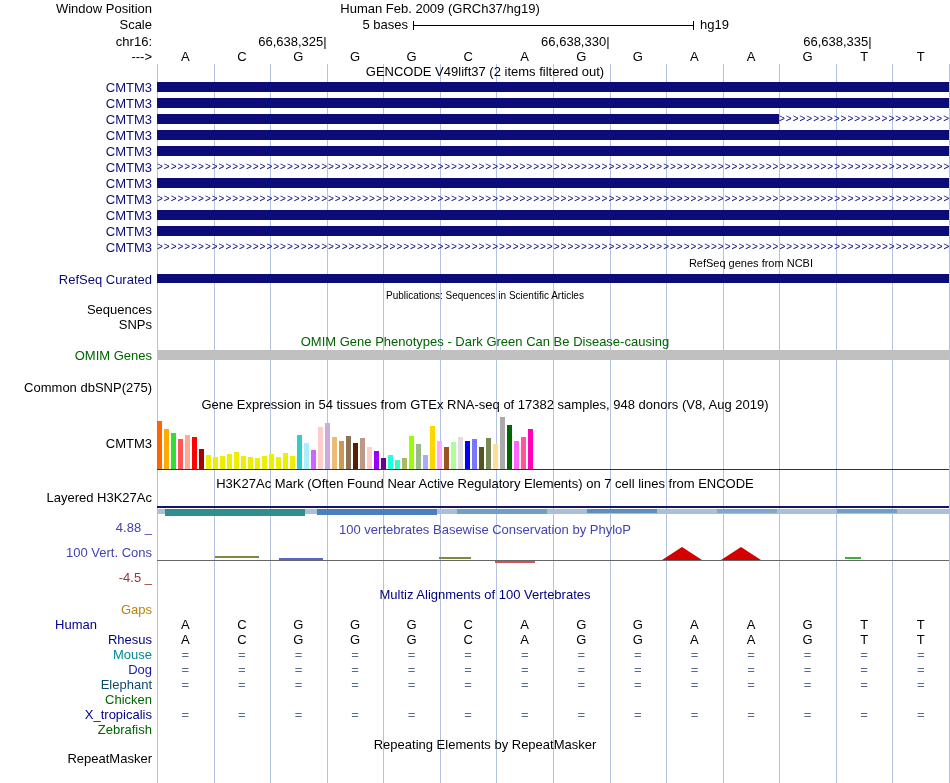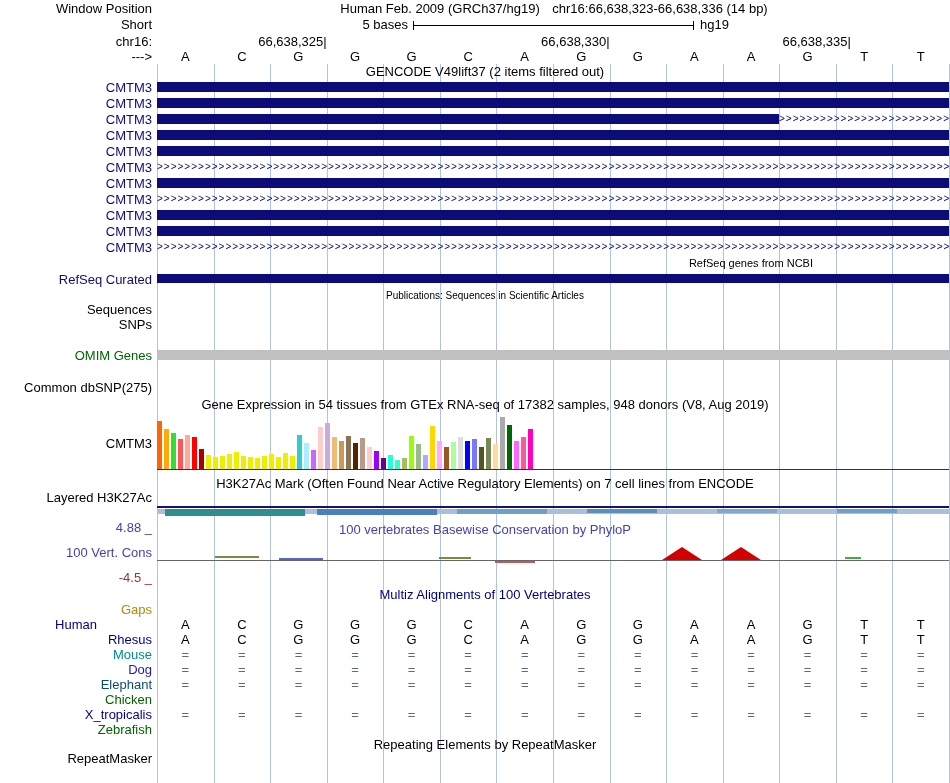--- a/index.html
+++ b/index.html
@@ -30,34 +30,33 @@
       <div style="position: absolute; left: 666px; top: 64px; width: 1px; height: 719px; background: rgb(180, 194, 226);"></div>
       <div style="position: absolute; left: 723px; top: 64px; width: 1px; height: 719px; background: rgb(180, 194, 226);"></div>
       <div style="position: absolute; left: 779px; top: 64px; width: 1px; height: 719px; background: rgb(180, 194, 226);"></div>
       <div style="position: absolute; left: 836px; top: 64px; width: 1px; height: 719px; background: rgb(180, 194, 226);"></div>
       <div style="position: absolute; left: 892px; top: 64px; width: 1px; height: 719px; background: rgb(180, 194, 226);"></div>
       <div style="position: absolute; left: 949px; top: 64px; width: 1px; height: 719px; background: rgb(180, 194, 226);"></div>
     </div>
 
   <div class="lbl" style="top:1px">Window Position</div>
   <div class="abs" style="left:240px;top:1px;width:400px;text-align:center;font-size:13px">Human Feb. 2009 (GRCh37/hg19)</div>
-  <div class="abs" style="left:540px;top:1px;width:240px;text-align:center;font-size:13px">chr16:66,638,323-66,638,336 (14 bp)</div>
-
-  <div class="lbl" style="top:17px">Short</div>
+
+  <div class="lbl" style="top:17px">Scale</div>
   <div class="abs" style="left:288px;top:17px;width:120px;text-align:right;font-size:13px">5 bases</div>
   <div class="abs" style="left:413px;top:25px;width:281px;height:1px;background:#000"></div>
   <div class="abs" style="left:413px;top:21px;width:1px;height:9px;background:#000"></div>
   <div class="abs" style="left:693px;top:21px;width:1px;height:9px;background:#000"></div>
   <div class="abs" style="left:700px;top:17px;font-size:13px">hg19</div>
 
   <div class="lbl" style="top:34px">chr16:</div>
   <div id="ruler">
       <div style="position: absolute; left: 216.714px; top: 34px; width: 110px; text-align: right; font-size: 13px; white-space: nowrap;">66,638,325|</div>
       <div style="position: absolute; left: 499.571px; top: 34px; width: 110px; text-align: right; font-size: 13px; white-space: nowrap;">66,638,330|</div>
-      <div style="position: absolute; left: 782.429px; top: 34px; width: 110px; text-align: left; font-size: 13px; white-space: nowrap;">66,638,335|</div>
+      <div style="position: absolute; left: 782.429px; top: 34px; width: 110px; text-align: center; font-size: 13px; white-space: nowrap;">66,638,335|</div>
     </div>
 
   <div class="lbl" style="top:49px">---&gt;</div>
   <div id="base-row">
       <div style="position: absolute; left: 157px; top: 49px; width: 56.5714px; text-align: center; font-size: 13px;">A</div>
       <div style="position: absolute; left: 213.571px; top: 49px; width: 56.5714px; text-align: center; font-size: 13px;">C</div>
       <div style="position: absolute; left: 270.143px; top: 49px; width: 56.5714px; text-align: center; font-size: 13px;">G</div>
       <div style="position: absolute; left: 326.714px; top: 49px; width: 56.5714px; text-align: center; font-size: 13px;">G</div>
       <div style="position: absolute; left: 383.286px; top: 49px; width: 56.5714px; text-align: center; font-size: 13px;">G</div>
       <div style="position: absolute; left: 439.857px; top: 49px; width: 56.5714px; text-align: center; font-size: 13px;">C</div>
@@ -99,20 +98,21 @@
     </div>
 
   <div class="hdr sm" style="top:257px">RefSeq genes from NCBI</div>
   <div class="lbl" style="top: 272px; color: rgb(12, 12, 120);">RefSeq Curated</div>
   <div class="abs" style="left: 157px; top: 274px; width: 792px; height: 9px; background: rgb(12, 12, 120);"></div>
 
   <div class="hdr xs" style="top:290px">Publications: Sequences in Scientific Articles</div>
   <div class="lbl" style="top:302px">Sequences</div>
   <div class="lbl" style="top:317px">SNPs</div>
 
+  <div class="hdr" style="top: 334px; color: rgb(0, 100, 0);">OMIM Gene Phenotypes - Dark Green Can Be Disease-causing</div>
   <div class="lbl" style="top: 348px; color: rgb(0, 100, 0);">OMIM Genes</div>
   <div class="abs" style="left: 157px; top: 350px; width: 792px; height: 10px; background: rgb(192, 192, 192);"></div>
 
   <div class="lbl" style="top:380px">Common dbSNP(275)</div>
 
   <div class="hdr" style="top:397px">Gene Expression in 54 tissues from GTEx RNA-seq of 17382 samples, 948 donors (V8, Aug 2019)</div>
   <div class="lbl" style="top:436px">CMTM3</div>
   <div id="gtex-bars">
       <div style="position: absolute; left: 157px; top: 421px; width: 5px; height: 48px; background: rgb(255, 102, 0);"></div>
       <div style="position: absolute; left: 164px; top: 429px; width: 5px; height: 40px; background: rgb(255, 170, 0);"></div>

